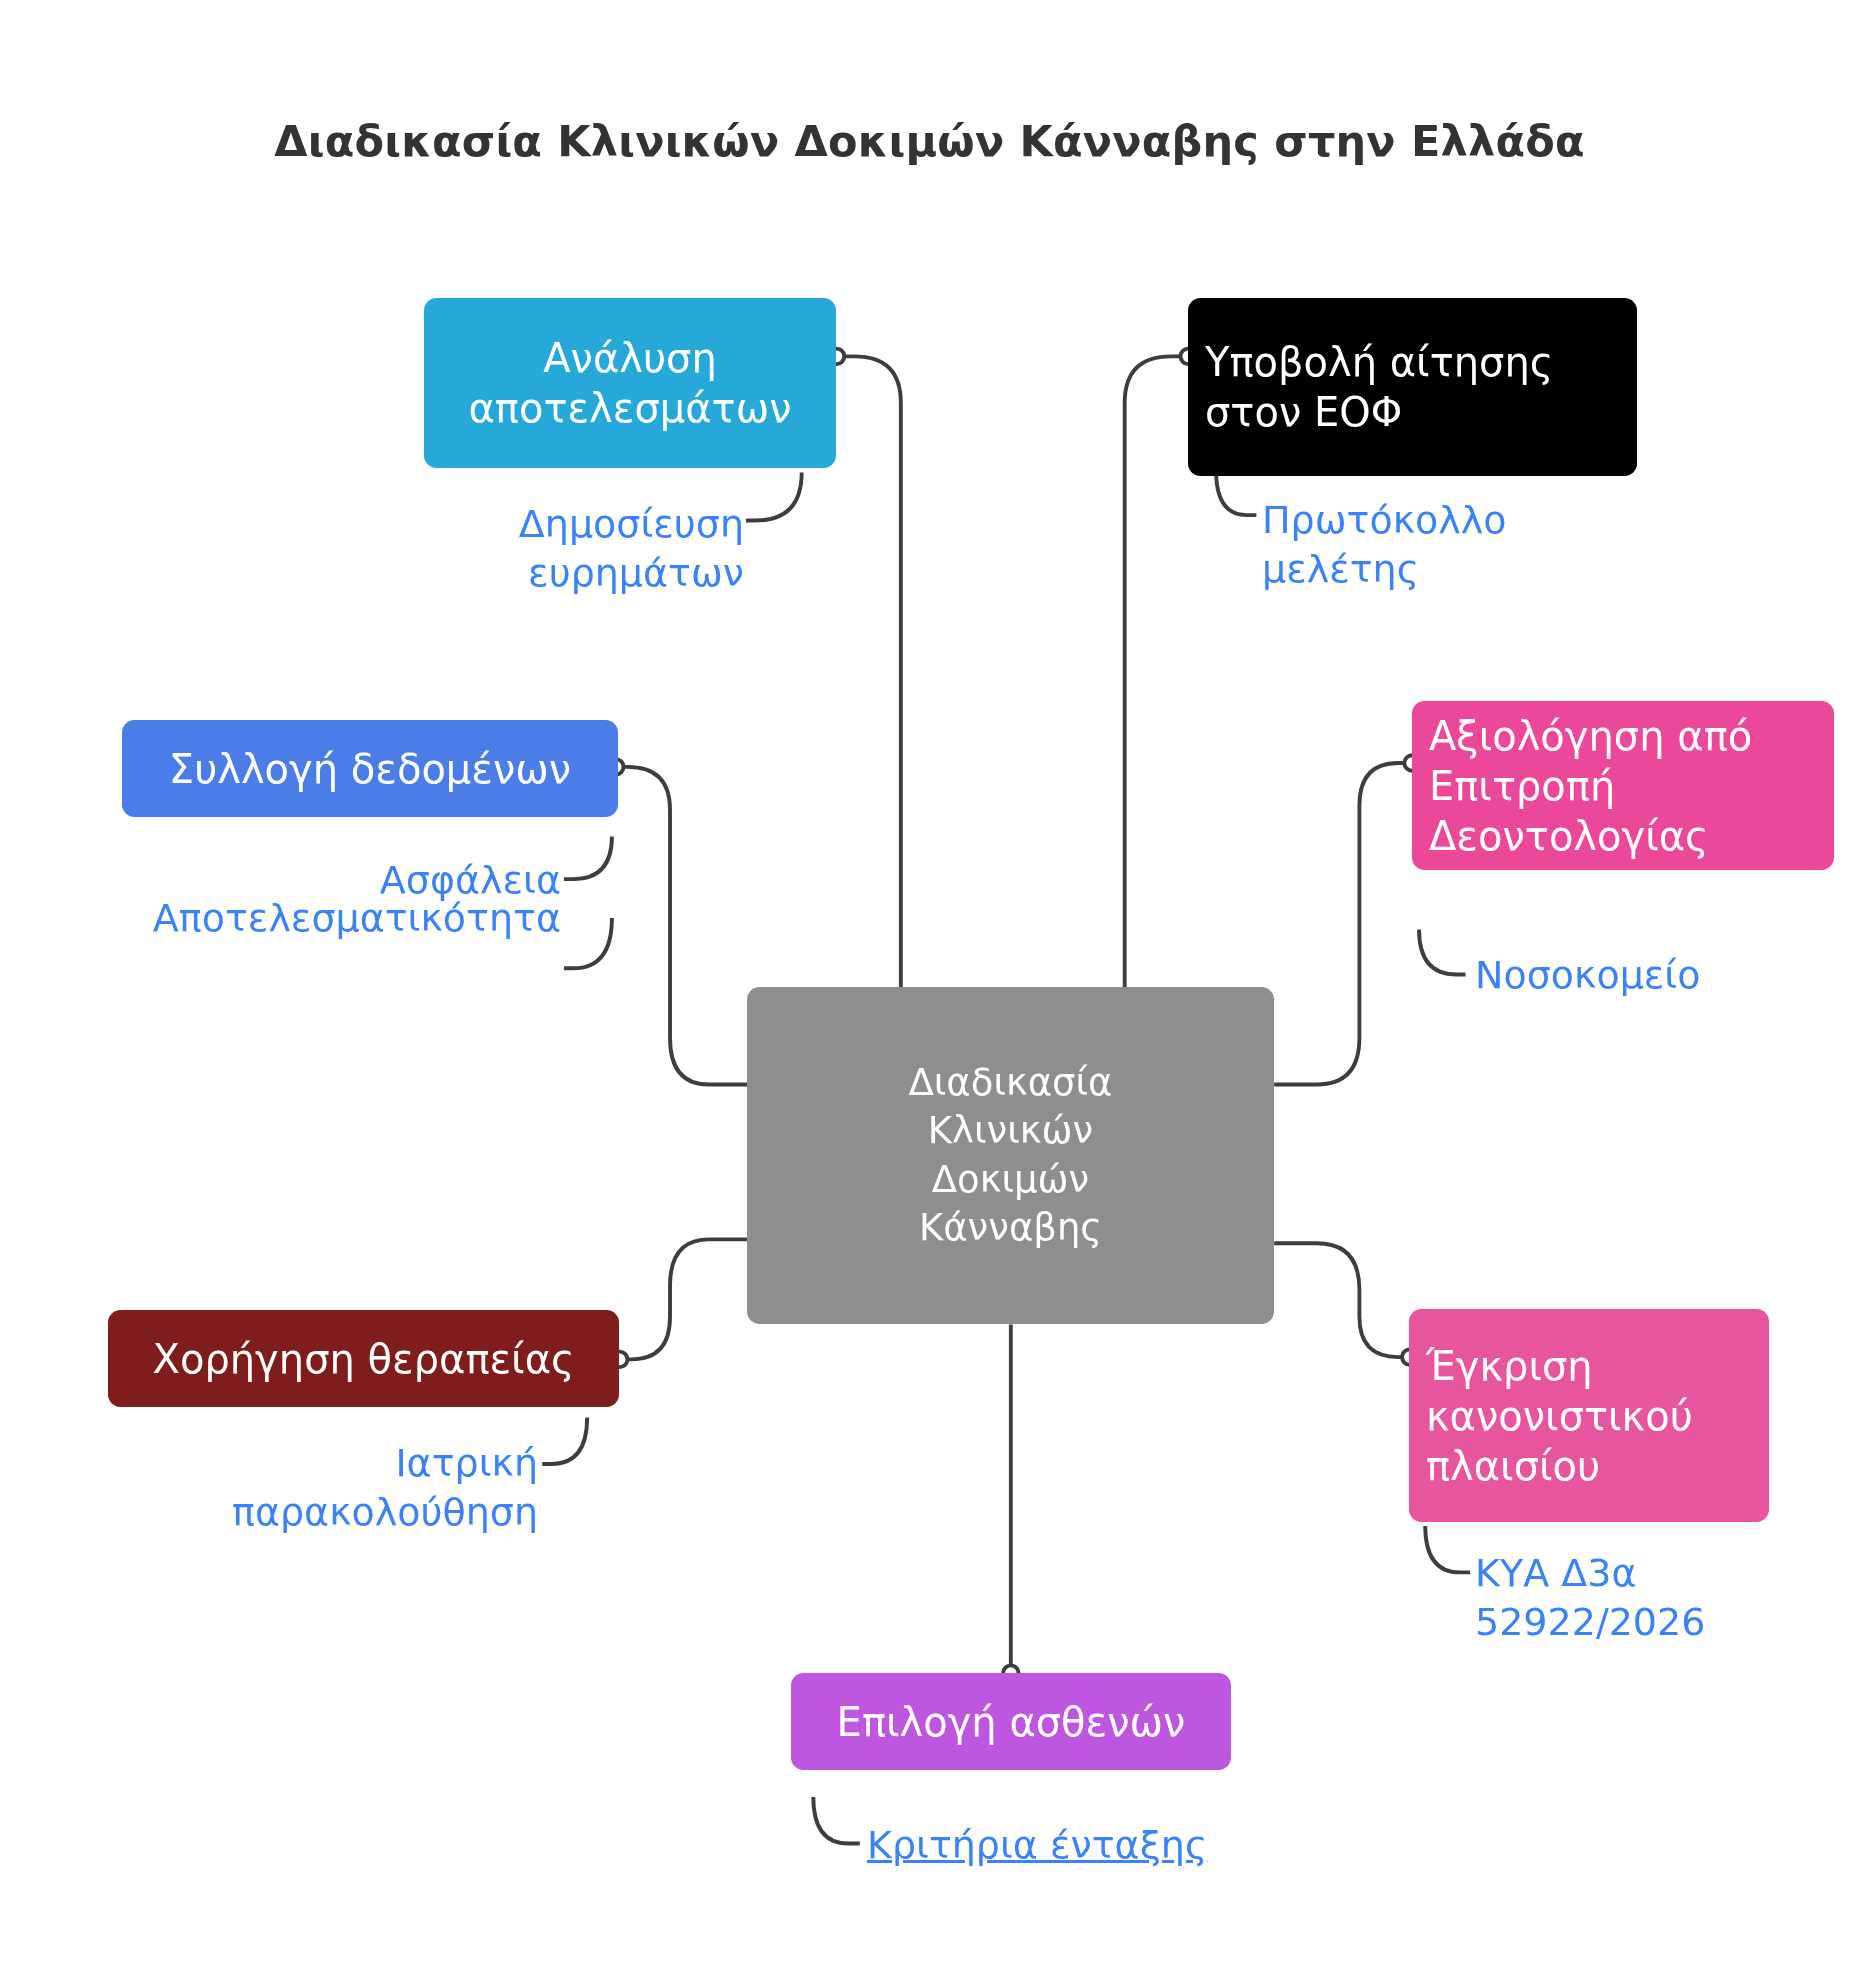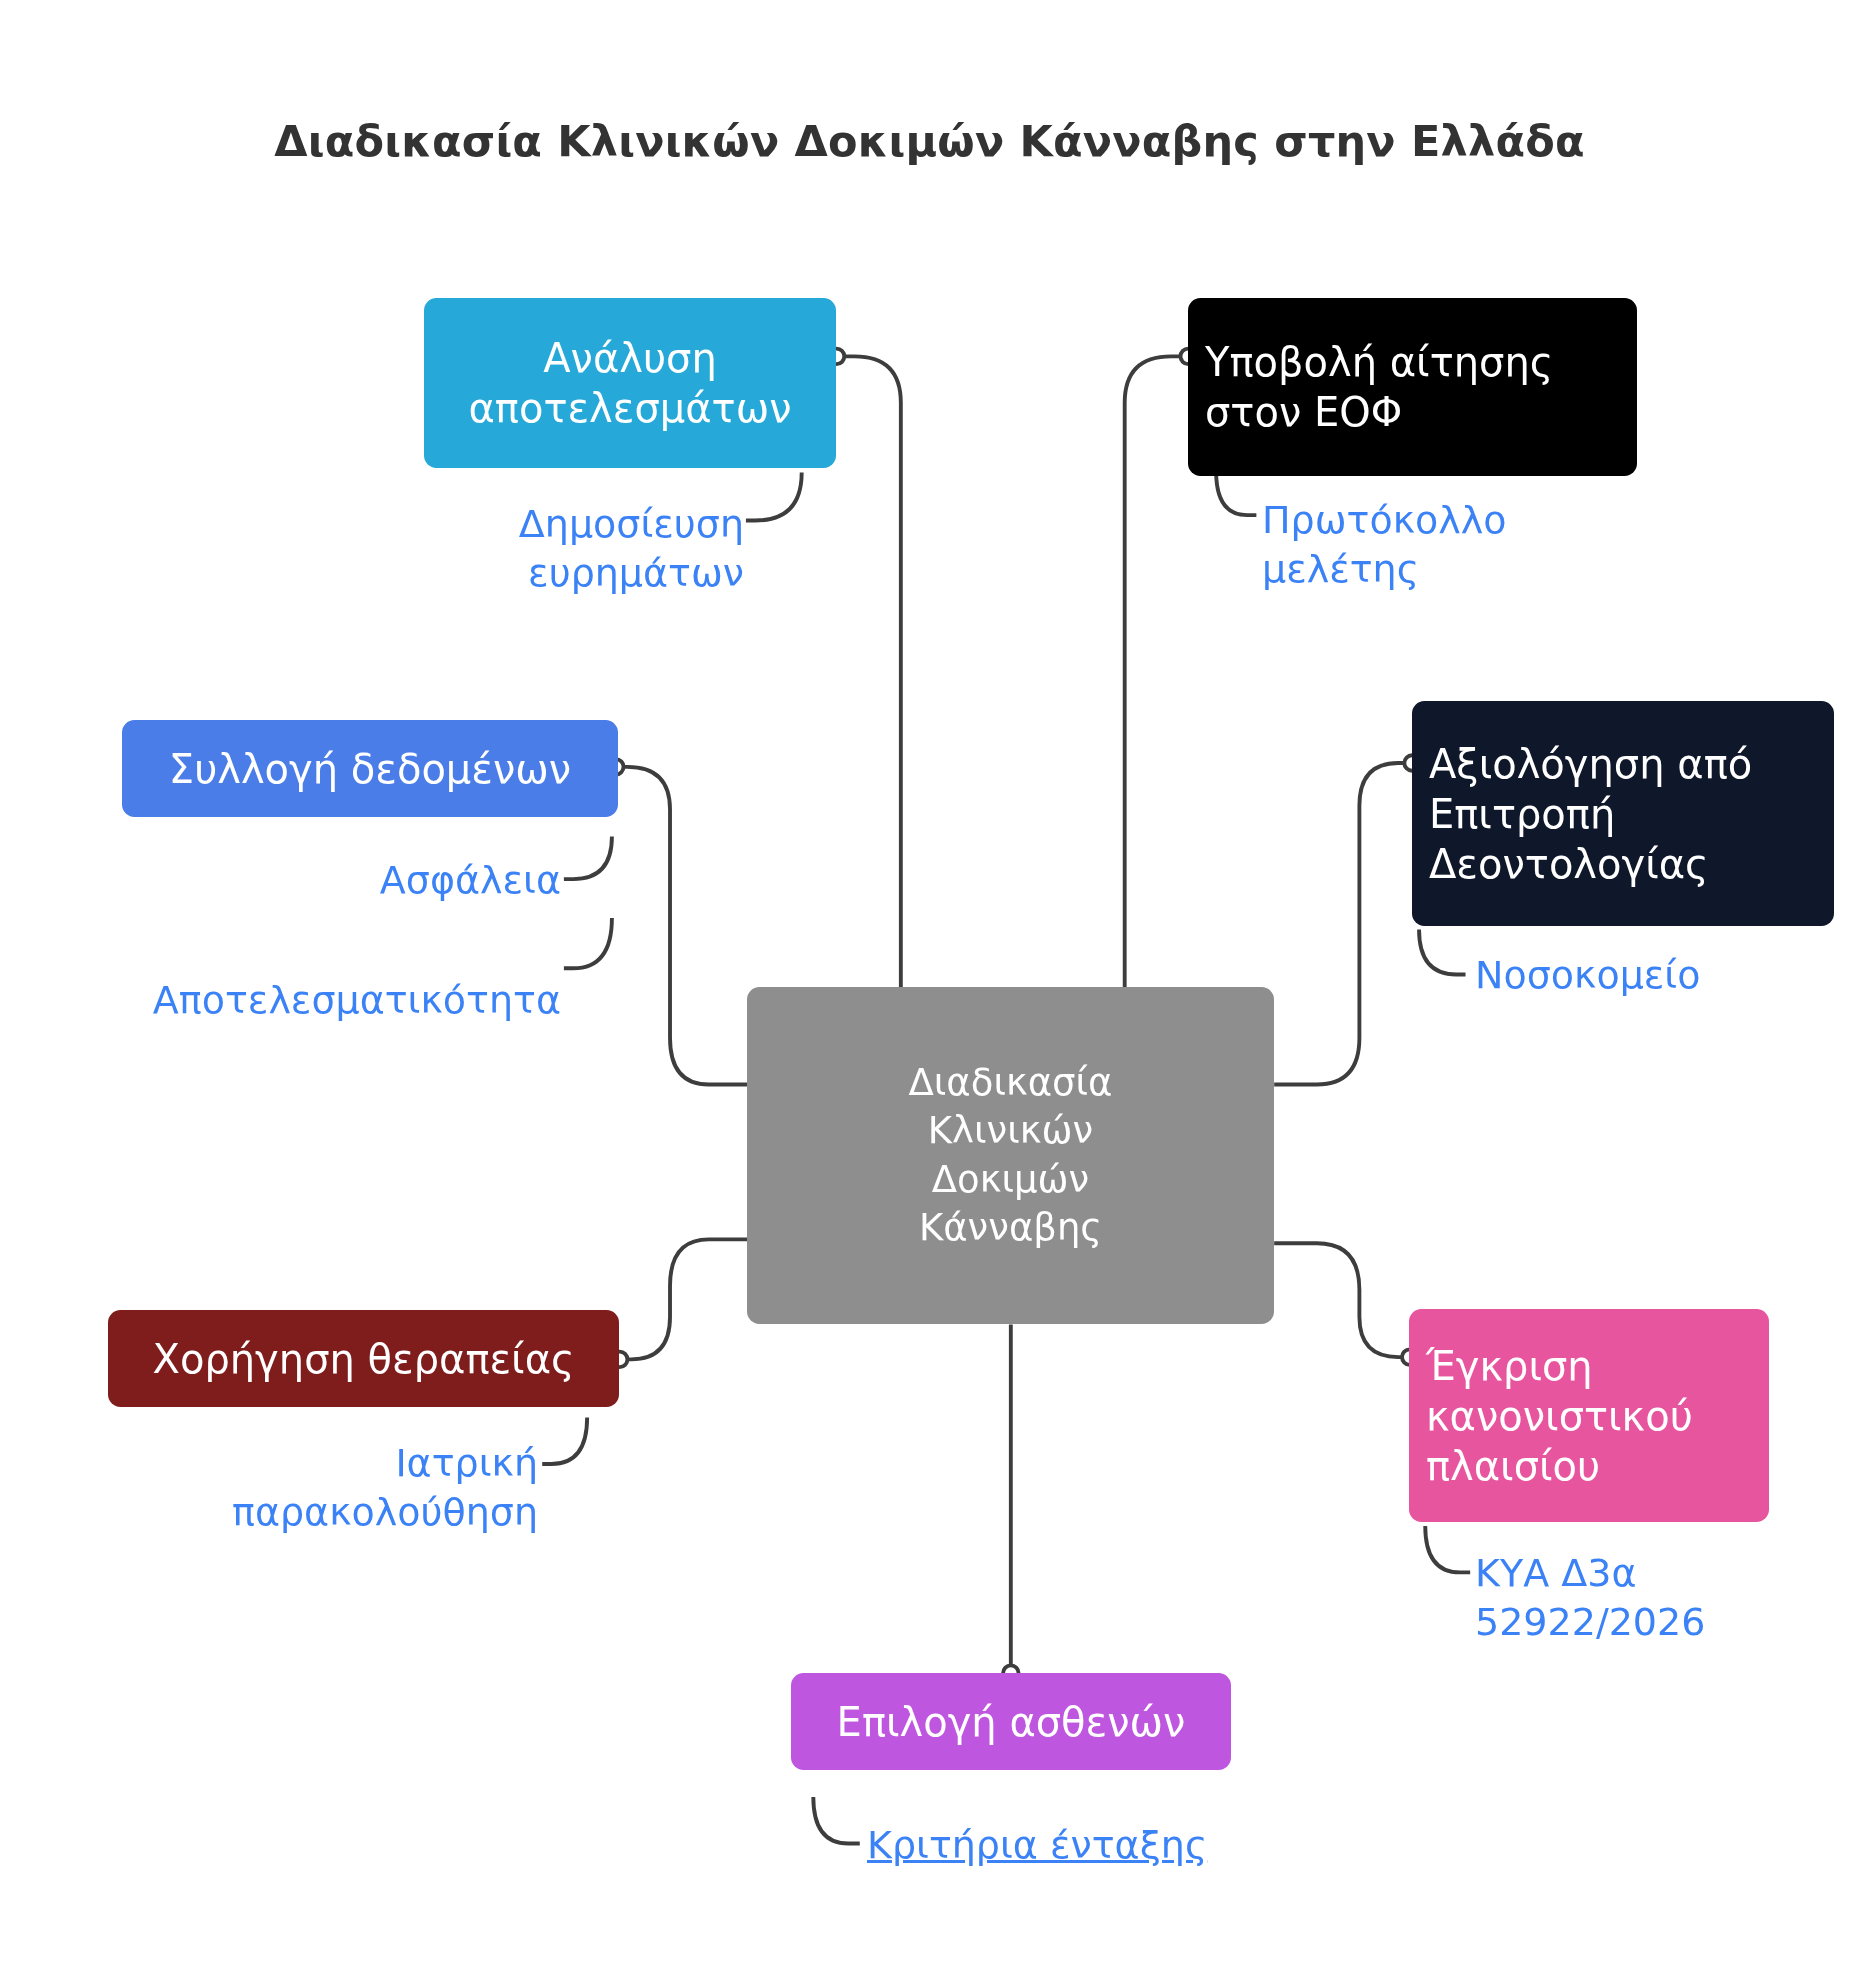--- a/index.html
+++ b/index.html
@@ -115,23 +115,23 @@
   <div class="leaf left" style="left:372px; top:500px; width:372px;">Δημοσίευση
 ευρημάτων</div>
 
   <div class="node" style="left:1188px; top:298px; width:449px; height:178px; background:#000000; text-align:left; justify-content:flex-start;">Υποβολή αίτησης
 στον ΕΟΦ</div>
   <div class="leaf right" style="left:1262px; top:496px; width:403px;">Πρωτόκολλο
 μελέτης</div>
 
   <div class="node" style="left:122px; top:720px; width:496px; height:97px; background:#4a7de8;">Συλλογή δεδομένων</div>
   <div class="leaf left" style="left:178px; top:856px; width:383px;">Ασφάλεια</div>
-  <div class="leaf left" style="left:46px; top:976px; width:515px;">Αποτελεσματικότητα</div>
+  <div class="leaf left" style="left:46px; top:894px; width:515px;">Αποτελεσματικότητα</div>
 
-  <div class="node" style="left:1412px; top:701px; width:422px; height:225px; background:#0f172a; text-align:left; justify-content:flex-start;">Αξιολόγηση από
+  <div class="node" style="left:1412px; top:701px; width:422px; height:169px; background:#ec4899; text-align:left; justify-content:flex-start;">Αξιολόγηση από
 Επιτροπή
 Δεοντολογίας</div>
   <div class="leaf right" style="left:1475px; top:951px; width:333px;">Νοσοκομείο</div>
 
   <div class="node" style="left:108px; top:1310px; width:511px; height:97px; background:#7f1d1d;">Χορήγηση θεραπείας</div>
   <div class="leaf left" style="left:155px; top:1439px; width:383px;">Ιατρική
 παρακολούθηση</div>
 
   <div class="node" style="left:1409px; top:1309px; width:360px; height:213px; background:#e8559f; text-align:left; justify-content:flex-start;">Έγκριση
 κανονιστικού

